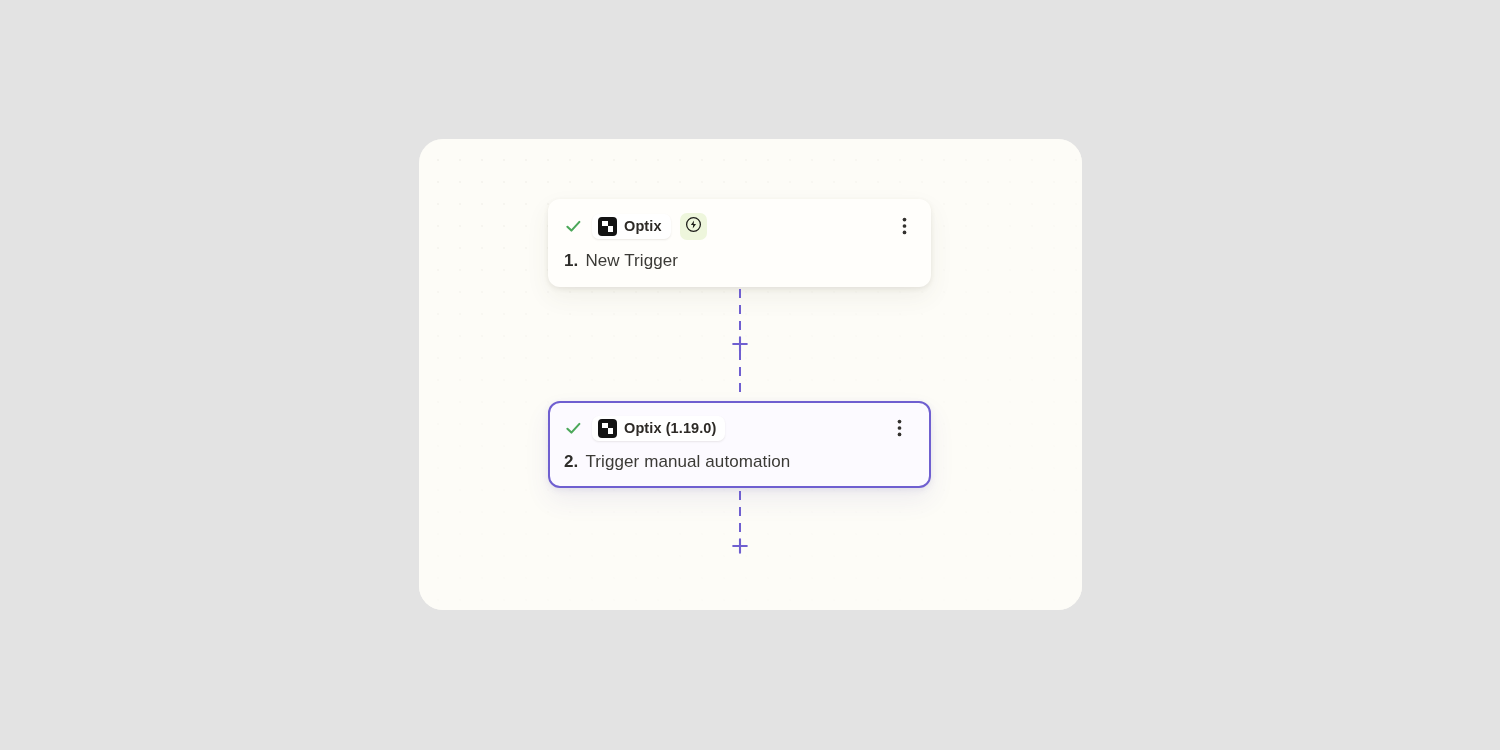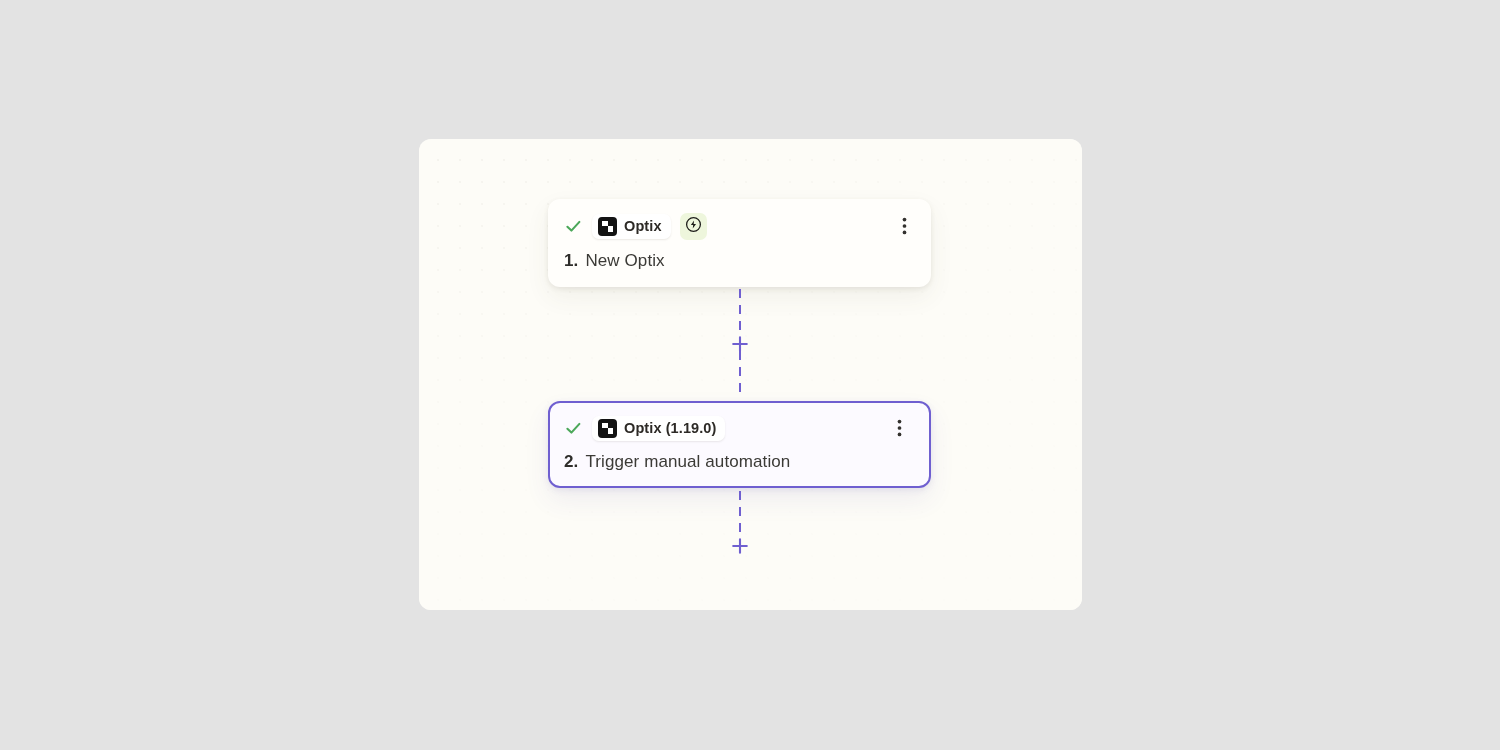--- a/index.html
+++ b/index.html
@@ -16,21 +16,21 @@
     position: relative;
   }
 
   
   #workflow-canvas {
     position: absolute;
     left: 419px;
     top: 139px;
     width: 663px;
     height: 471px;
-    border-radius: 12px;
+    border-radius: 24px;
     background-color: #fdfcf7;
     background-image:
       radial-gradient(circle, rgba(160,150,135,0.20) 1.1px, transparent 1.2px);
     background-size: 22px 22px;
     background-position: 8px 10px;
     overflow: hidden;
   }
 
   
   #canvas-wash {
@@ -218,21 +218,21 @@
           <svg width="5" height="18" viewBox="0 0 5 18" fill="none">
             <circle cx="2.5" cy="2.6" r="1.85" fill="#33312e"></circle>
             <circle cx="2.5" cy="9" r="1.85" fill="#33312e"></circle>
             <circle cx="2.5" cy="15.4" r="1.85" fill="#33312e"></circle>
           </svg>
         </span>
       </div>
 
       <div class="node-title">
         <span class="node-index">1.</span>
-        <span>New Optix</span>
+        <span>New Trigger</span>
       </div>
     </div>
 
     <div class="connector" id="connector-top"></div>
 
     <div class="plus-btn" id="add-step-between">
       <span>
         <svg width="18" height="18" viewBox="0 0 18 18" fill="none">
           <path d="M9 2.2 V15.8 M2.2 9 H15.8" stroke="#6f5fd0" stroke-width="2.1" stroke-linecap="round"></path>
         </svg>

